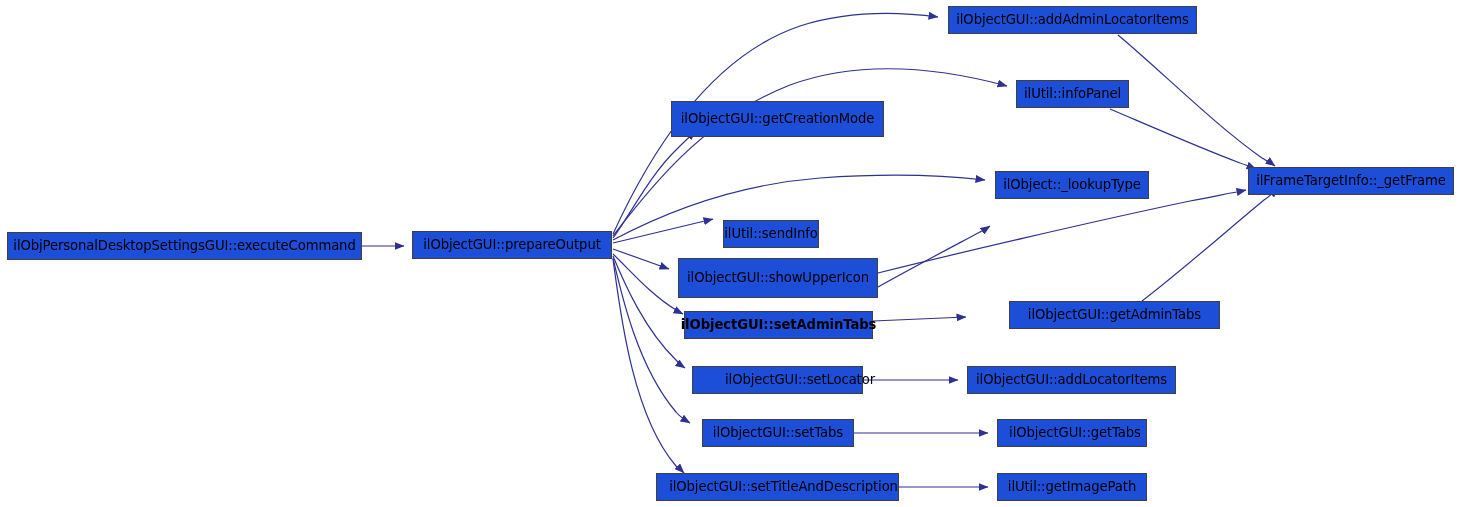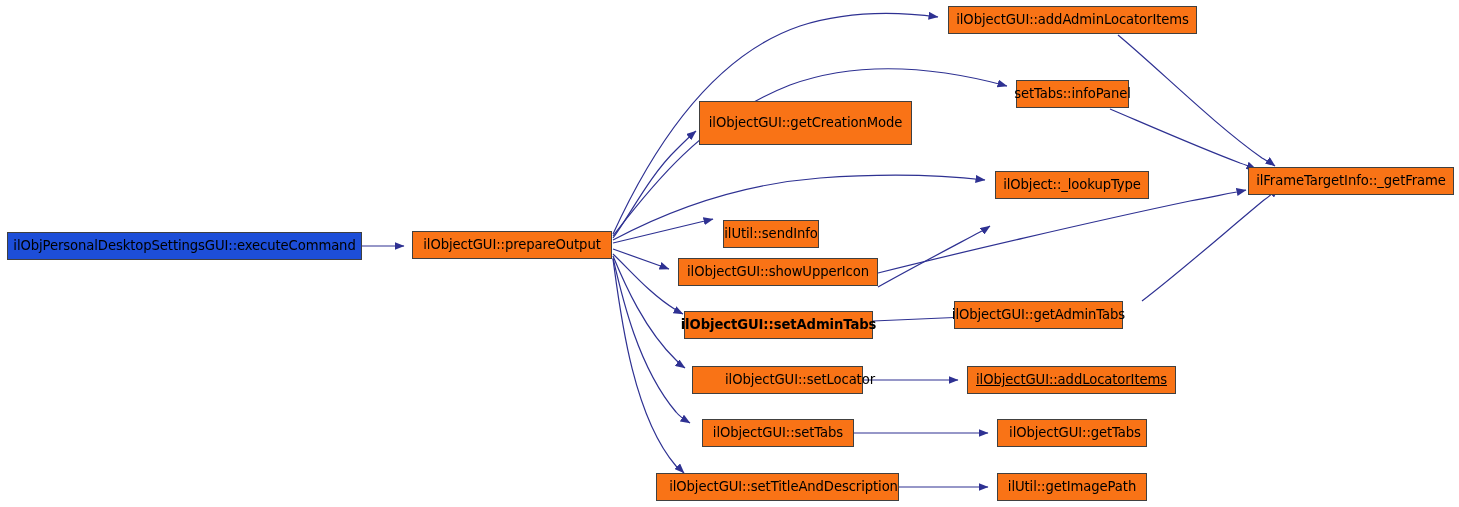--- a/index.html
+++ b/index.html
@@ -23,21 +23,21 @@
     top: 0;
     width: 1459px;
     height: 507px;
     pointer-events: none;
   }
   .node {
     position: absolute;
     box-sizing: border-box;
     height: 28px;
     border: 1px solid #404040;
-    background: #f97316;
+    background: #1d4ed8;
     display: flex;
     align-items: center;
     justify-content: center;
     white-space: nowrap;
     z-index: 2;
   }
   .node.root {
     background: #1d4ed8;
   }
   .node-label {
@@ -89,47 +89,47 @@
       <div class="node root" style="left: 7px; top: 232px; width: 355px; height: 28px;">
         <span class="node-label">ilObjPersonalDesktopSettingsGUI::executeCommand</span>
       </div>
       <div class="node" style="left: 412px; top: 231px; width: 200px; height: 28px;">
         <span class="node-label">ilObjectGUI::prepareOutput</span>
       </div>
       <div class="node" style="left: 948px; top: 6px; width: 249px; height: 28px;">
         <span class="node-label">ilObjectGUI::addAdminLocatorItems</span>
       </div>
       <div class="node" style="left: 1016px; top: 80px; width: 113px; height: 28px;">
-        <span class="node-label">setTabs::infoPanel</span>
+        <span class="node-label">ilUtil::infoPanel</span>
       </div>
-      <div class="node" style="left: 699px; top: 101px; width: 213px; height: 44px; text-align: center;">
+      <div class="node" style="left: 671px; top: 101px; width: 213px; height: 36px; text-align: center;">
         <span class="node-label">ilObjectGUI::getCreationMode</span>
       </div>
       <div class="node" style="left: 1248px; top: 167px; width: 206px; height: 28px;">
         <span class="node-label">ilFrameTargetInfo::_getFrame</span>
       </div>
       <div class="node" style="left: 995px; top: 171px; width: 154px; height: 28px;">
         <span class="node-label">ilObject::_lookupType</span>
       </div>
       <div class="node" style="left: 723px; top: 205px; width: 96px; height: 28px; margin-top: 15px;">
         <span class="node-label">ilUtil::sendInfo</span>
       </div>
-      <div class="node" style="left: 678px; top: 258px; width: 200px; height: 28px;">
+      <div class="node" style="left: 678px; top: 258px; width: 200px; height: 40px;">
         <span class="node-label">ilObjectGUI::showUpperIcon</span>
       </div>
-      <div class="node" style="left: 954px; top: 301px; width: 169px; height: 28px;">
+      <div class="node" style="left: 1009px; top: 301px; width: 211px; height: 28px;">
         <span class="node-label">ilObjectGUI::getAdminTabs</span>
       </div>
       <div class="node" style="left: 684px; top: 311px; width: 189px; height: 28px; font-weight: bold;">
         <span class="node-label">ilObjectGUI::setAdminTabs</span>
       </div>
       <div class="node" style="left: 692px; top: 366px; width: 171px; height: 28px; padding-left: 45px;">
         <span class="node-label">ilObjectGUI::setLocator</span>
       </div>
-      <div class="node" style="left: 967px; top: 366px; width: 209px; height: 28px; text-decoration: underline;">
+      <div class="node" style="left: 967px; top: 366px; width: 209px; height: 28px;">
         <span class="node-label">ilObjectGUI::addLocatorItems</span>
       </div>
       <div class="node" style="left: 702px; top: 419px; width: 152px; height: 28px;">
         <span class="node-label">ilObjectGUI::setTabs</span>
       </div>
       <div class="node" style="left: 997px; top: 419px; width: 150px; height: 28px; padding-left: 6px;">
         <span class="node-label">ilObjectGUI::getTabs</span>
       </div>
       <div class="node" style="left: 656px; top: 473px; width: 243px; height: 28px; padding-left: 12px;">
         <span class="node-label">ilObjectGUI::setTitleAndDescription</span>

